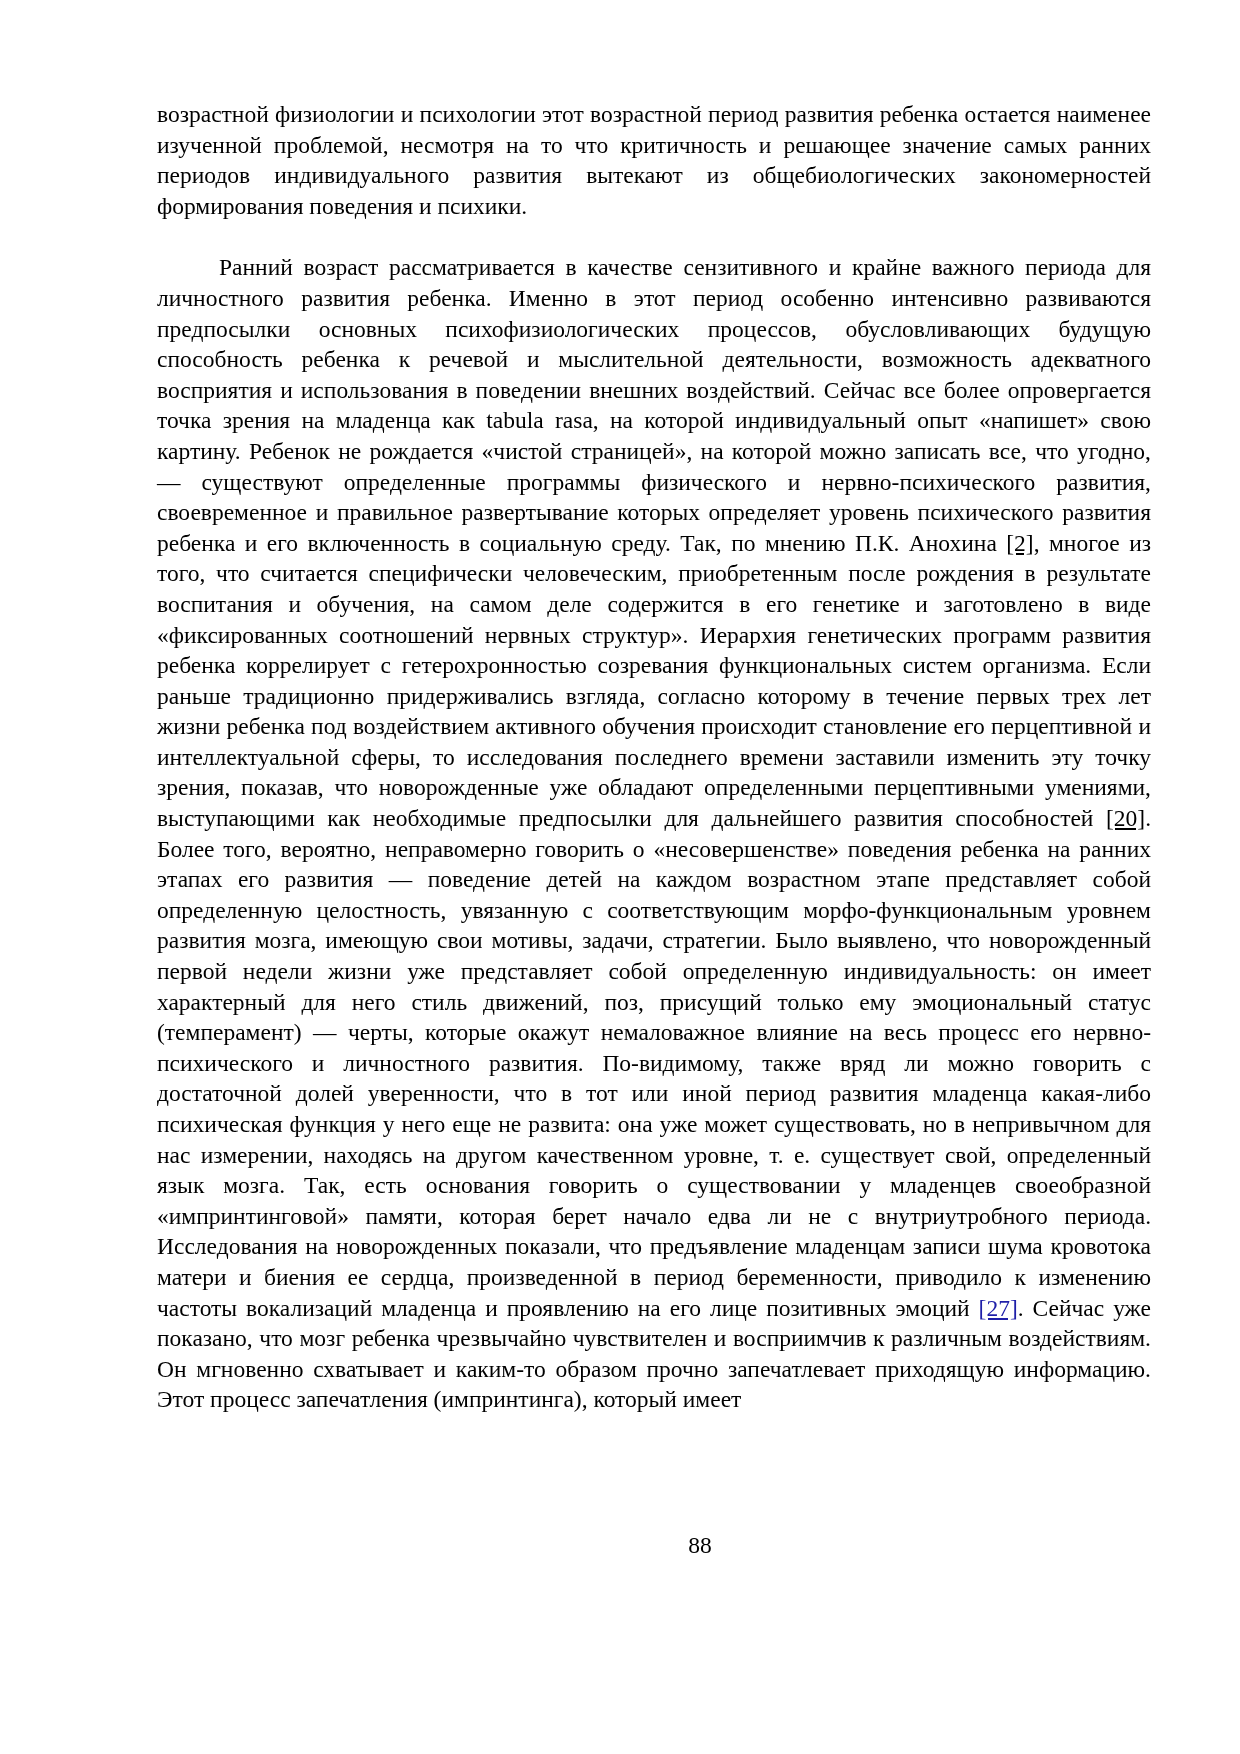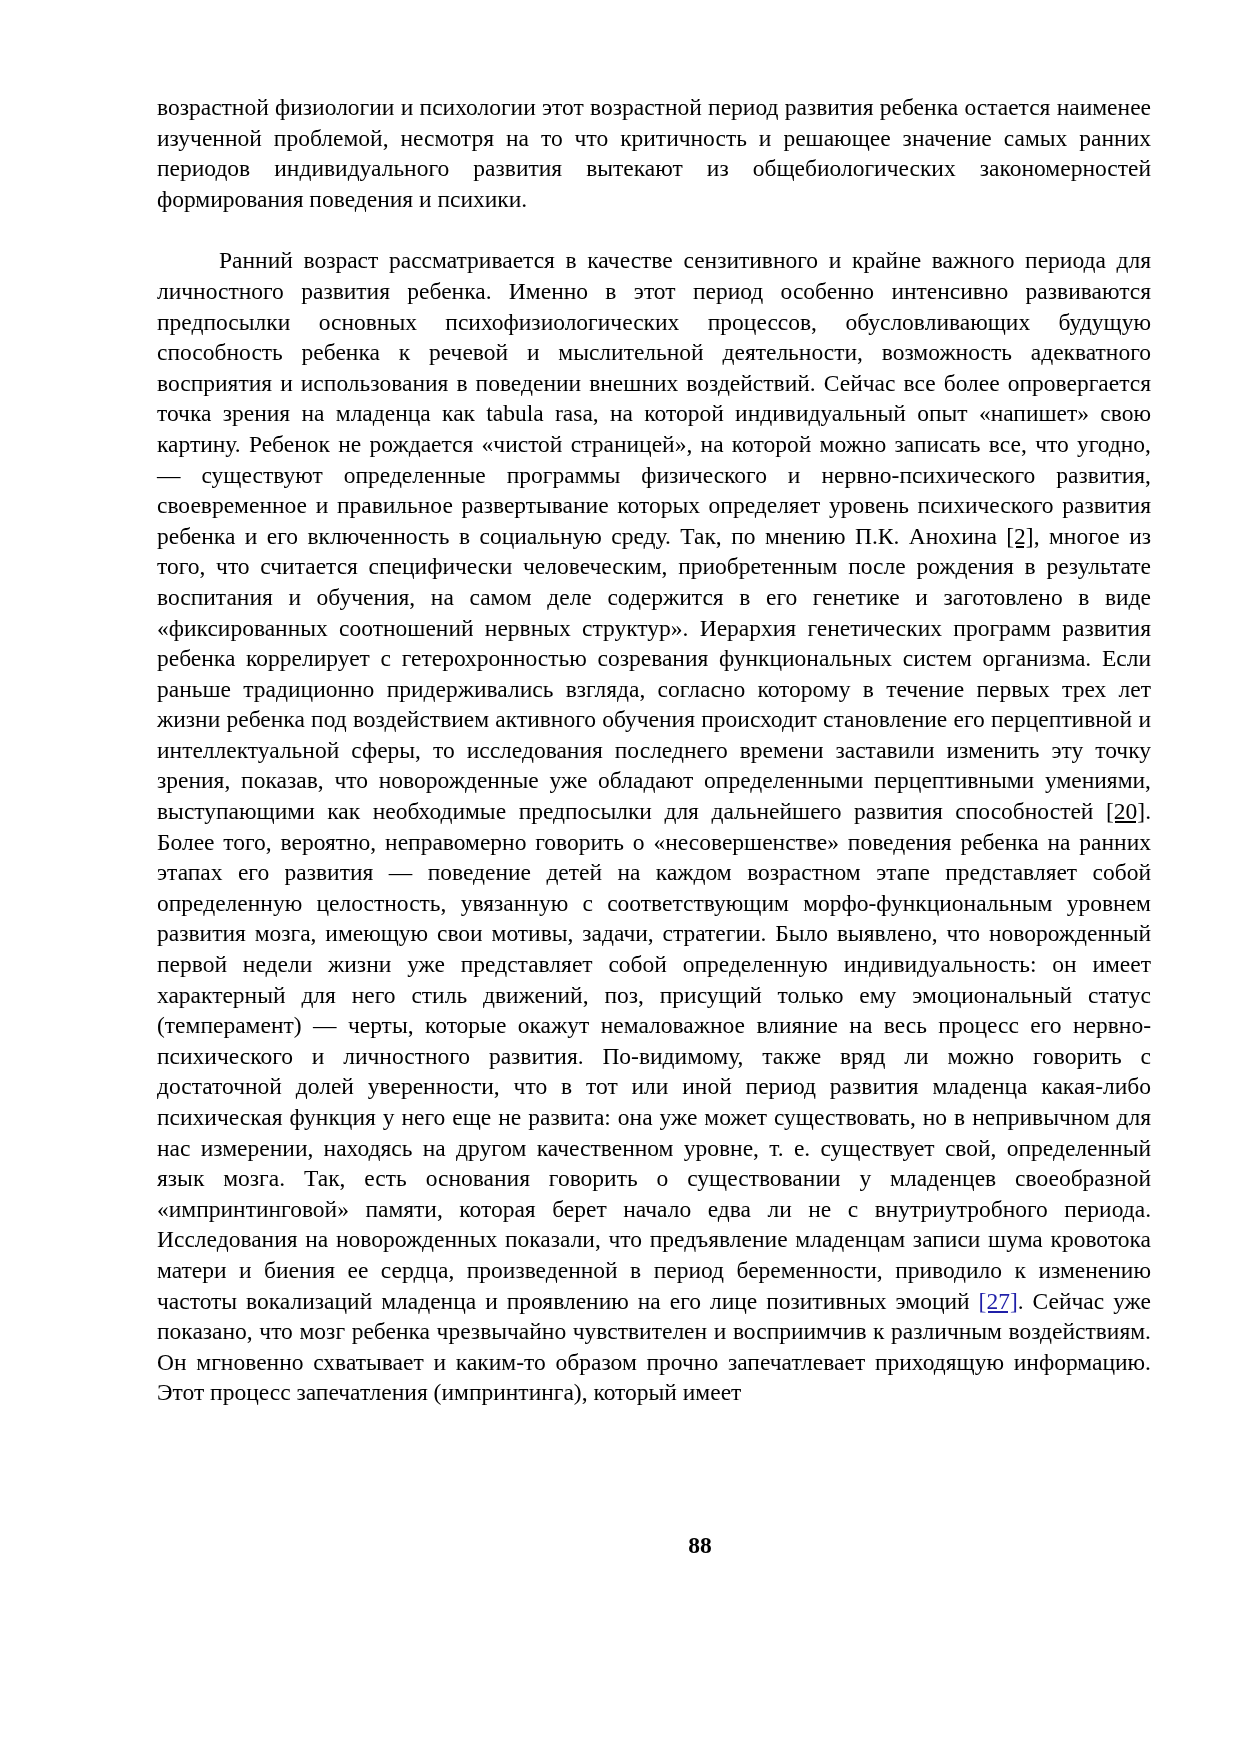--- a/index.html
+++ b/index.html
@@ -10,21 +10,21 @@
   body {
     width: 1240px;
     height: 1754px;
     position: relative;
     font-family: "Liberation Serif", serif;
     color: #000000;
   }
   .page {
     position: absolute;
     left: 157px;
-    top: 92px;
+    top: 99px;
     width: 994px;
   }
   p.doc-para {
     margin: 0;
     font-size: 23.5px;
     line-height: 30.6px;
     text-align: justify;
     color: #000000;
   }
   p.doc-para.first {
@@ -46,21 +46,20 @@
   }
   .page-number {
     position: absolute;
     top: 1530px;
     left: 645px;
     width: 110px;
     text-align: center;
     font-size: 23.5px;
     line-height: 30px;
     color: #000000;
-    font-weight: bold;
   }
 </style>
 </head>
 <body>
 
 <div class="page">
     <p class="doc-para first"><span>возрастной физиологии и психологии этот возрастной период развития ребенка остается наименее изученной проблемой, несмотря на то что критичность и решающее значение самых ранних периодов индивидуального развития вытекают из общебиологических закономерностей формирования поведения и психики.</span></p>
     <p class="doc-para indent"><span>Ранний возраст рассматривается в качестве сензитивного и крайне важного периода для личностного развития ребенка. Именно в этот период особенно интенсивно развиваются предпосылки основных психофизиологических процессов, обусловливающих будущую способность ребенка к речевой и мыслительной деятельности, возможность адекватного восприятия и использования в поведении внешних воздействий. Сейчас все более опровергается точка зрения на младенца как tabula rasa, на которой индивидуальный опыт «напишет» свою картину. Ребенок не рождается «чистой страницей», на которой можно записать все, что угодно, — существуют определенные программы физического и нервно-психического развития, своевременное и правильное развертывание которых определяет уровень психического развития ребенка и его включенность в социальную среду. Так, по мнению П.К. Анохина </span><a href="#" class="cite cite-dark">[2]</a><span>, многое из того, что считается специфически человеческим, приобретенным после рождения в результате воспитания и обучения, на самом деле содержится в его генетике и заготовлено в виде «фиксированных соотношений нервных структур». Иерархия генетических программ развития ребенка коррелирует с гетерохронностью созревания функциональных систем организма. Если раньше традиционно придерживались взгляда, согласно которому в течение первых трех лет жизни ребенка под воздействием активного обучения происходит становление его перцептивной и интеллектуальной сферы, то исследования последнего времени заставили изменить эту точку зрения, показав, что новорожденные уже обладают определенными перцептивными умениями, выступающими как необходимые предпосылки для дальнейшего развития способностей </span><a href="#" class="cite cite-dark">[20]</a><span>. Более того, вероятно, неправомерно говорить о «несовершенстве» поведения ребенка на ранних этапах его развития — поведение детей на каждом возрастном этапе представляет собой определенную целостность, увязанную с соответствующим морфо-функциональным уровнем развития мозга, имеющую свои мотивы, задачи, стратегии. Было выявлено, что новорожденный первой недели жизни уже представляет собой определенную индивидуальность: он имеет характерный для него стиль движений, поз, присущий только ему эмоциональный статус (темперамент) — черты, которые окажут немаловажное влияние на весь процесс его нервно-психического и личностного развития. По-видимому, также вряд ли можно говорить с достаточной долей уверенности, что в тот или иной период развития младенца какая-либо психическая функция у него еще не развита: она уже может существовать, но в непривычном для нас измерении, находясь на другом качественном уровне, т. е. существует свой, определенный язык мозга. Так, есть основания говорить о существовании у младенцев своеобразной «импринтинговой» памяти, которая берет начало едва ли не с внутриутробного периода. Исследования на новорожденных показали, что предъявление младенцам записи шума кровотока матери и биения ее сердца, произведенной в период беременности, приводило к изменению частоты вокализаций младенца и проявлению на его лице позитивных эмоций </span><a href="#" class="cite cite-blue" style="color: rgb(31, 31, 168);">[27]</a><span>. Сейчас уже показано, что мозг ребенка чрезвычайно чувствителен и восприимчив к различным воздействиям. Он мгновенно схватывает и каким-то образом прочно запечатлевает приходящую информацию. Этот процесс запечатления (импринтинга), который имеет</span></p>
   </div>
 

